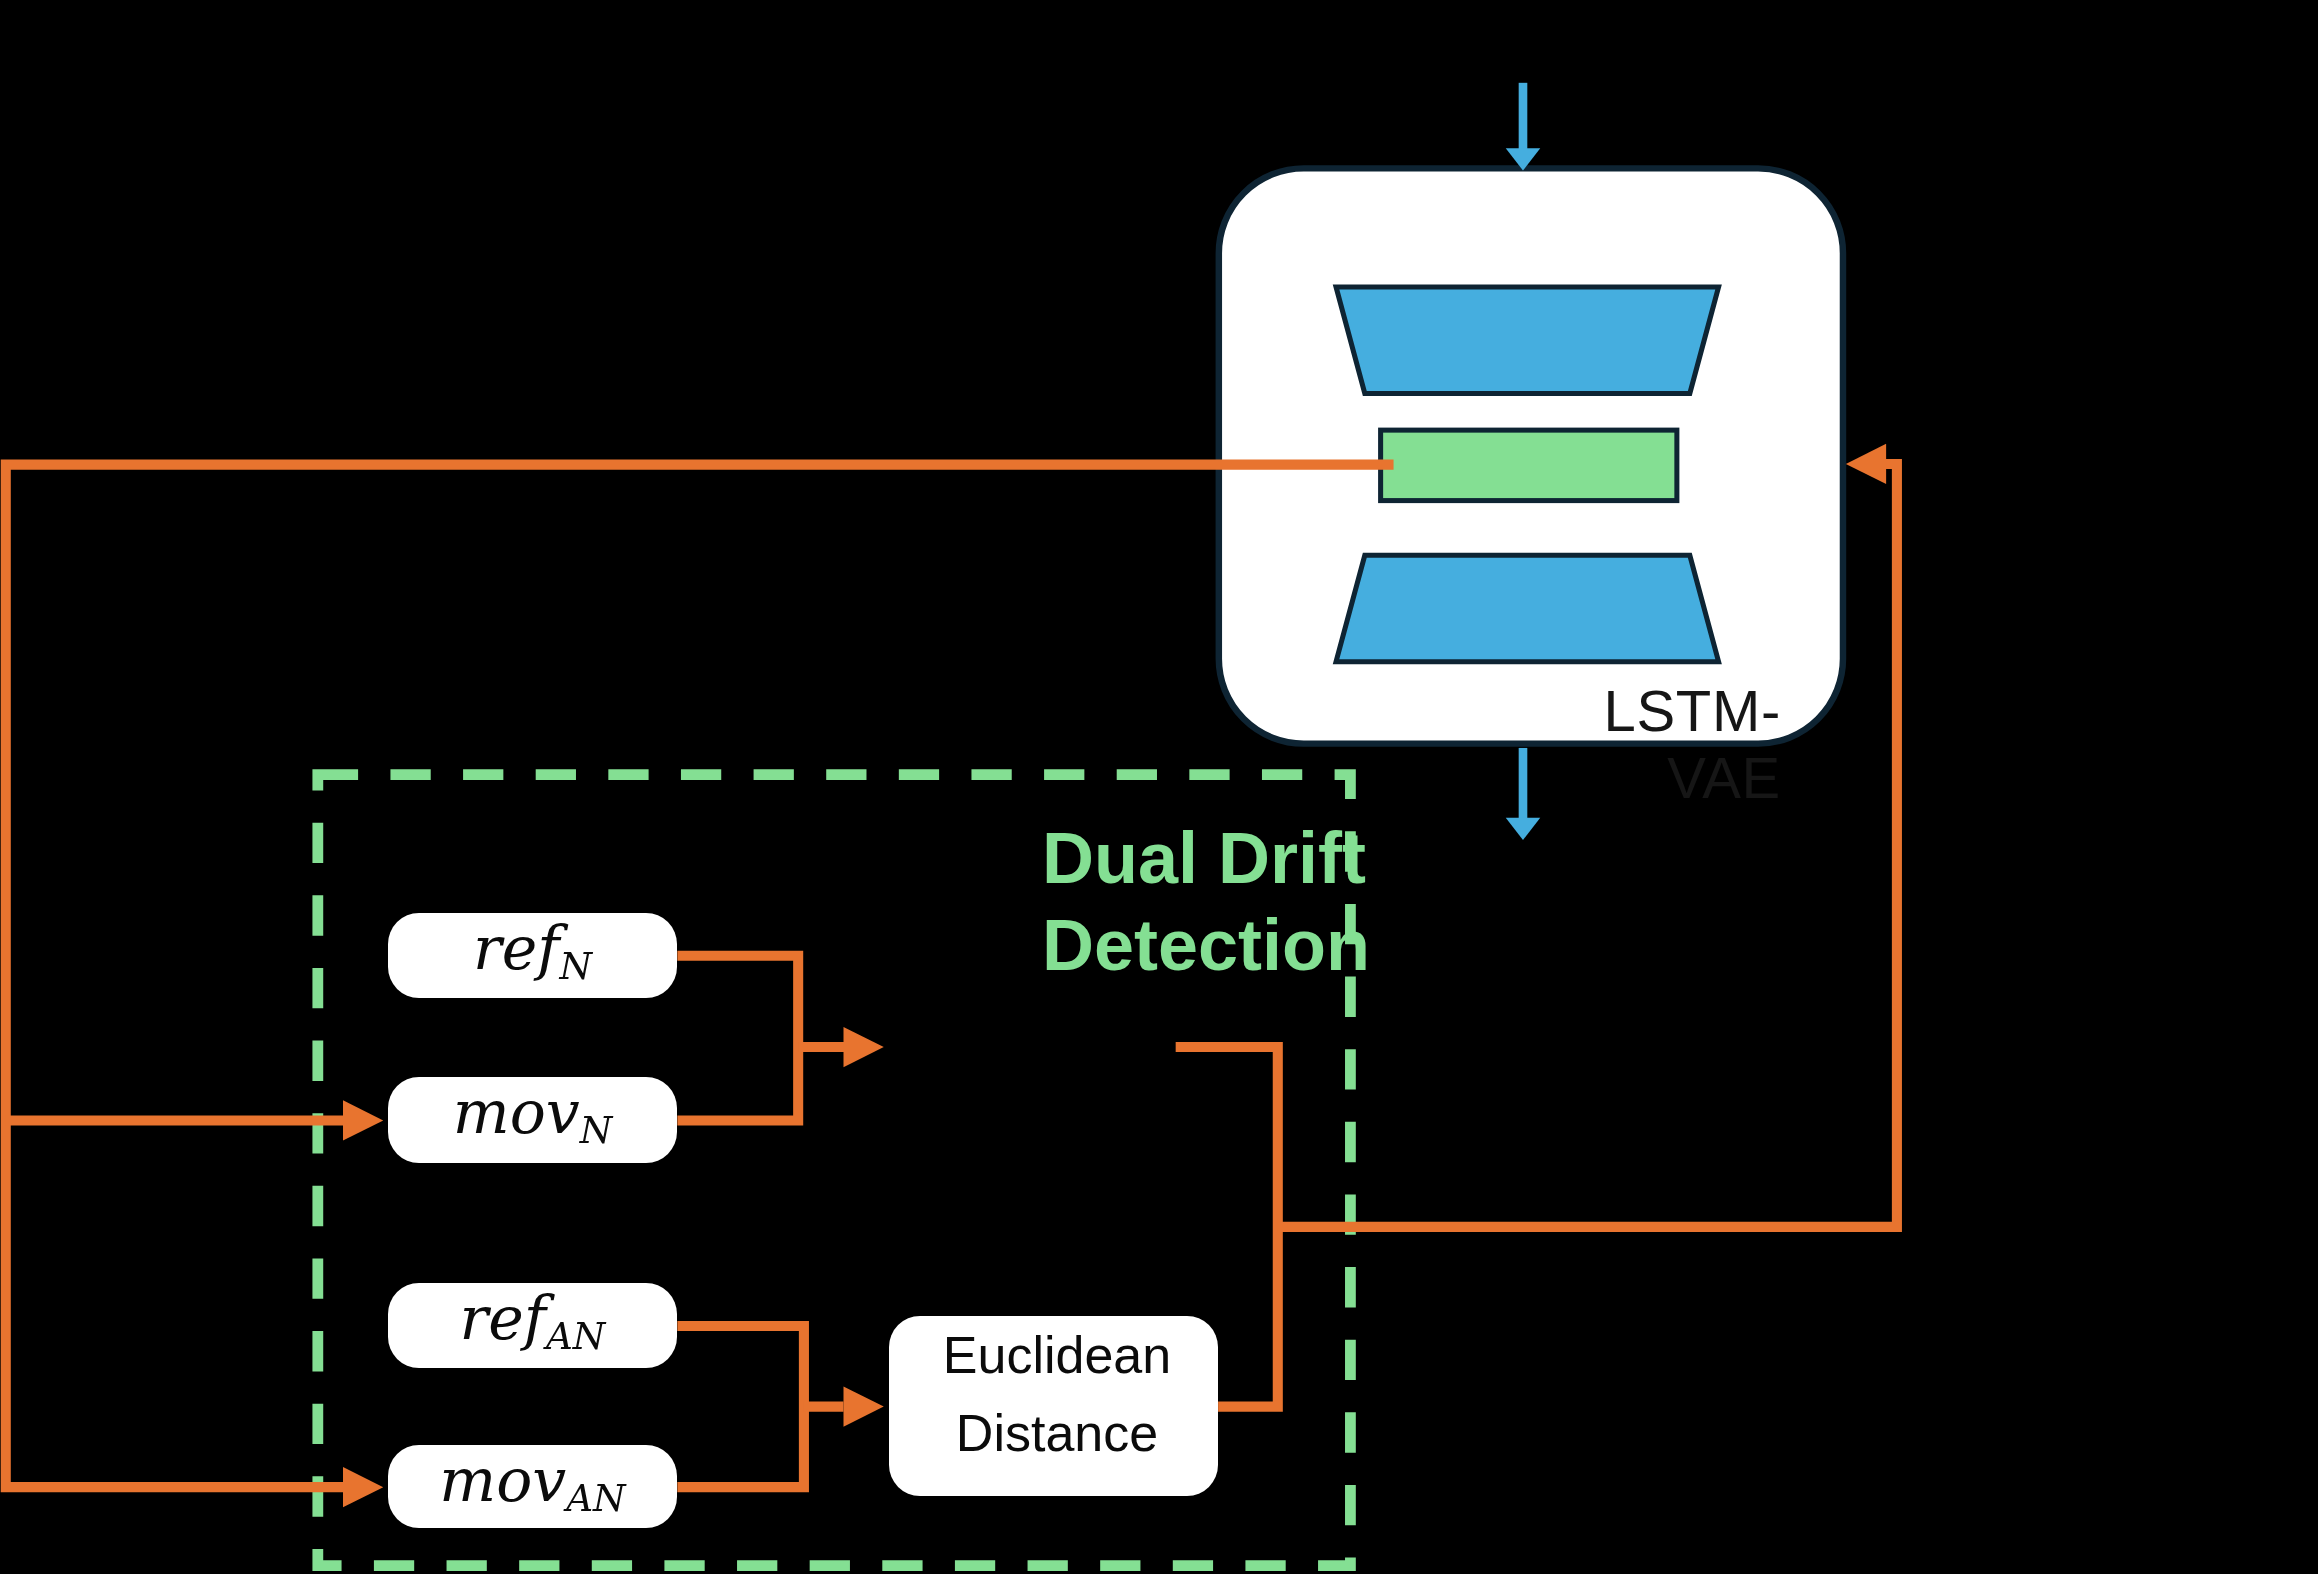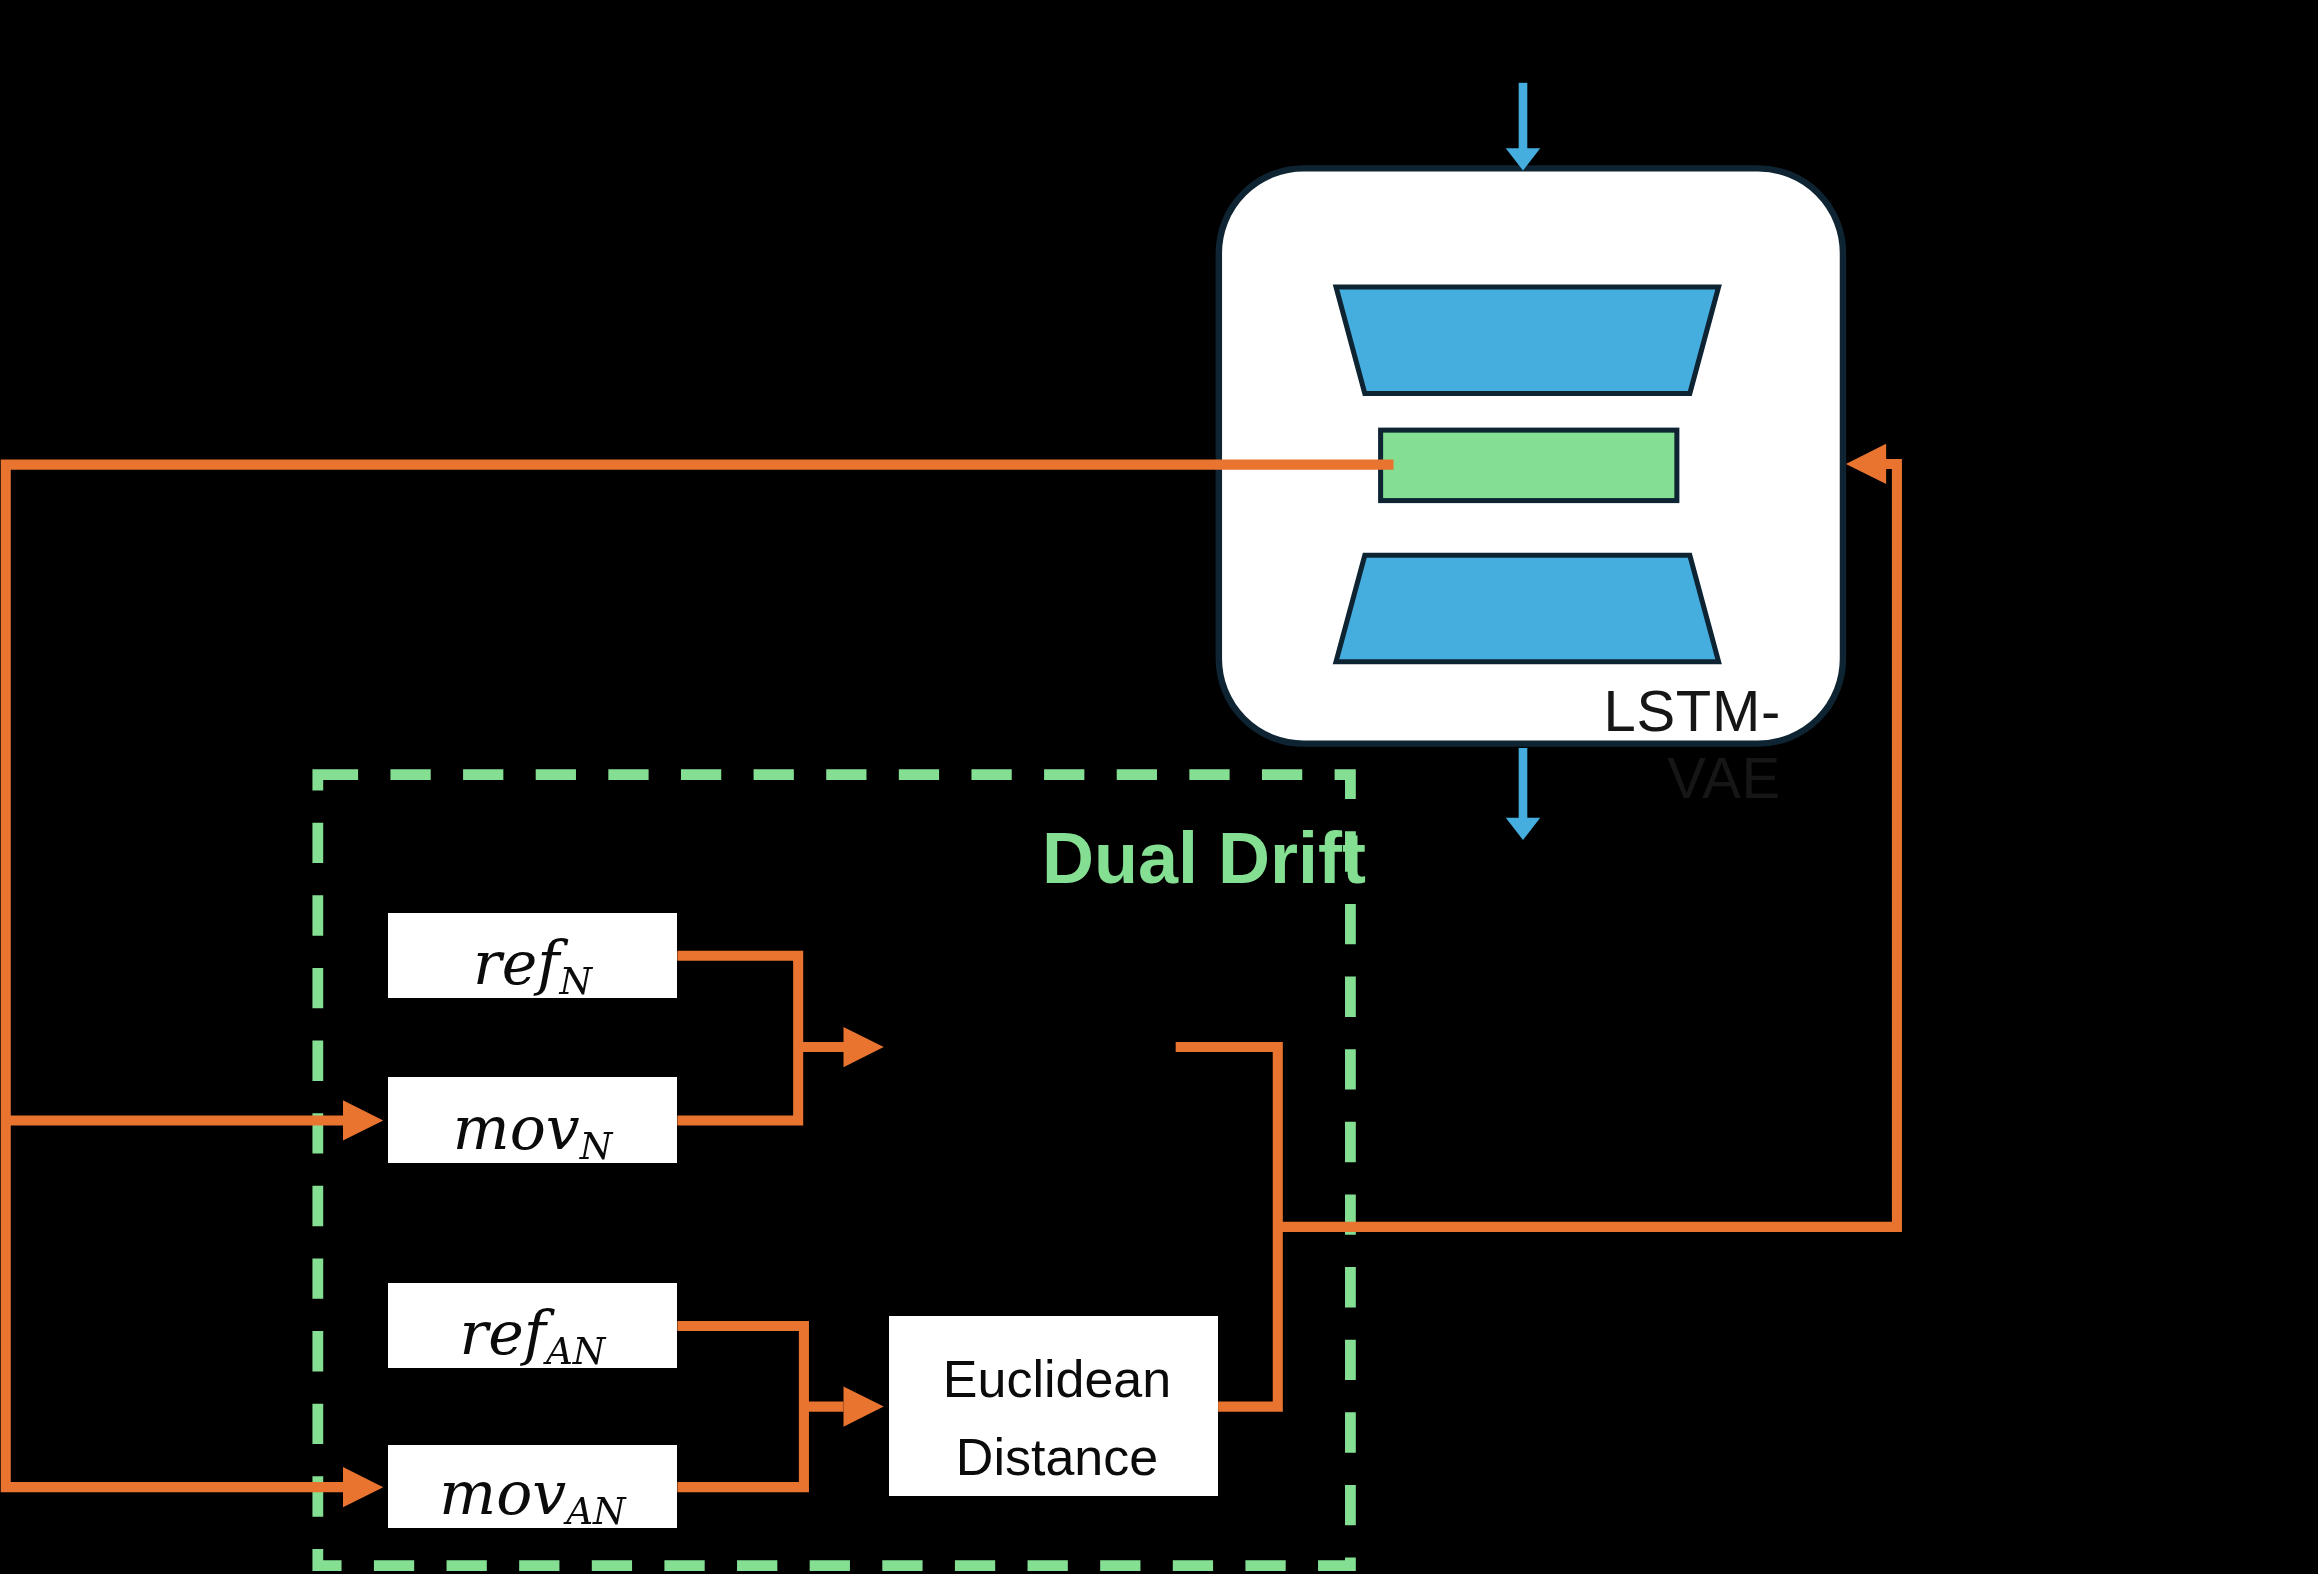--- a/index.html
+++ b/index.html
@@ -22,22 +22,23 @@
   }
   .layer{position:absolute;left:0;top:0;width:100%;height:100%;}
   svg{display:block;}
   .diagram-svg{position:absolute;left:0;top:0;z-index:2;pointer-events:none;}
   .nodes{z-index:1;}
   .labels{z-index:3;pointer-events:none;}
 
   .node{
     position:absolute;
     background:var(--white);
-    display:flex;align-items:flex-end;justify-content:center;
+    display:flex;align-items:flex-start;justify-content:center;
     color:#000;
+    border-radius:31px;
   }
   .math{
     font-family:"DejaVu Serif", serif;
     font-style:italic;
     font-size:60px;
     color:#0b0b0b;
     display:flex;align-items:baseline;
   }
   .math sub{
     font-size:0.62em;
@@ -165,17 +166,18 @@
       <path d="M 1635 1456 L 1777 1456 L 1777 1956 L 1694 1956" fill="none" stroke="var(--orange)" stroke-width="14" stroke-linejoin="miter"></path>
       <path d="M 1777 1706 L 2638 1706 L 2638 645 L 2622 645" fill="none" stroke="var(--orange)" stroke-width="14" stroke-linejoin="miter"></path>
       <path d="M 2567 645 L 2623 617 L 2623 673 Z" fill="var(--orange)"></path>
     </g>
   </svg>
 
   <div class="layer labels">
     <div class="lstm-label">LSTM-VAE</div>
     <div class="ddd-label">
       <span>Dual Drift</span><br>
+      <span>Detection</span>
     </div>
   </div>
 
 </div>
 
 
 </body></html>

